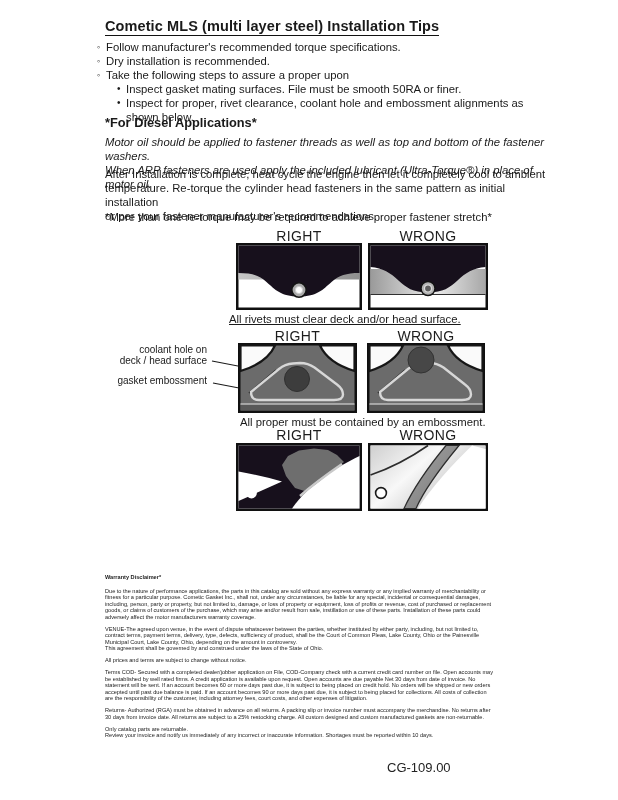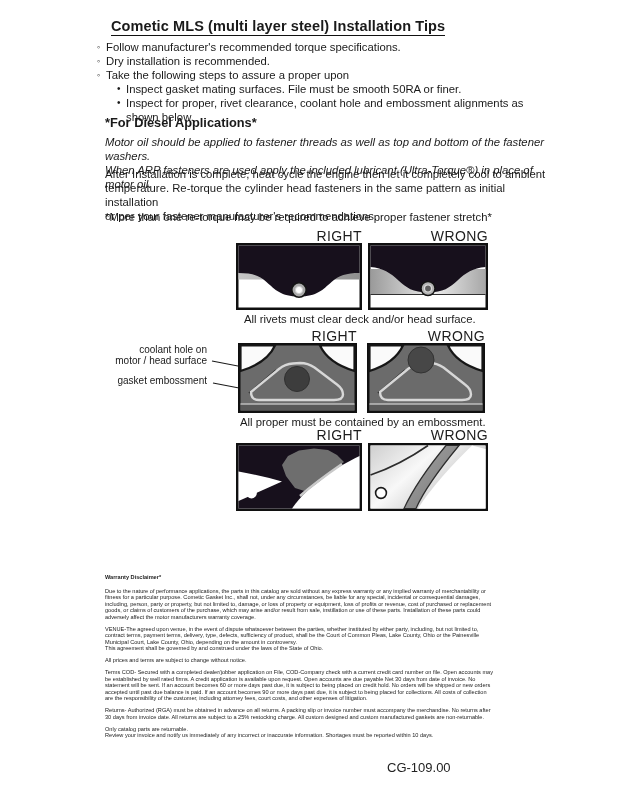--- a/index.html
+++ b/index.html
@@ -12,35 +12,35 @@
   .title{
     font-size:14.5px;font-weight:bold;letter-spacing:.1px;
     border-bottom:1.6px solid #111;padding-bottom:1px;display:inline-block;margin:0;
   }
   .body-text{font-size:11.3px;line-height:14px;}
   .brow{display:flex;align-items:flex-start;font-size:11.3px;line-height:14px;}
   .brow .mk{width:9px;flex:0 0 9px;font-size:9px;line-height:14px;text-align:left;}
   .brow.sub{margin-left:20px;}
   .brow.sub .mk{font-size:10px;}
   .sec-head{font-size:12.8px;font-weight:bold;margin:0;}
-  .rw-label{font-size:14px;letter-spacing:.4px;text-align:right;color:#1d1d1d;}
+  .rw-label{font-size:14px;letter-spacing:.4px;text-align:center;color:#1d1d1d;}
   .cap{font-size:11.3px;line-height:13.5px;}
   .side-label{font-size:10px;line-height:11px;text-align:right;}
   .fineprint{font-size:5.6px;line-height:6.5px;letter-spacing:0;color:#1c1c1c;width:415px;}
   .fineprint .fp-h{font-weight:bold;margin:0 0 7px 0;}
   .fineprint p{margin:0 0 5.5px 0;}
   .pagenum{font-size:13px;color:#222;}
   svg{display:block;}
 </style>
 </head>
 <body>
 
 <div class="page">
 
-  <h1 class="abs title" style="left:111px;top:18px;">Cometic MLS (multi layer steel) Installation Tips</h1>
+  <h1 class="abs title" style="left:105px;top:18px;">Cometic MLS (multi layer steel) Installation Tips</h1>
 
   <div class="abs" style="left:97px;top:40px;width:460px;">
     <div class="brow">
       <span class="mk">◦</span>
       <span>Follow manufacturer's recommended torque specifications.</span>
     </div>
     <div class="brow">
       <span class="mk">◦</span>
       <span>Dry installation is recommended.</span>
     </div>
@@ -92,27 +92,27 @@
       </linearGradient>
     </defs>
     <rect x="1.25" y="1.25" width="117.5" height="64.5" fill="#ffffff" stroke="#101010" stroke-width="2.5"></rect>
     <rect x="2.5" y="26" width="115" height="25.5" fill="url(#g2)"></rect>
     <line x1="2.5" y1="51.5" x2="117.5" y2="51.5" stroke="#2f2f2f" stroke-width="1"></line>
     <path d="M2.5,2.5 H117.5 V24 C105,25 97.5,30 89.5,37.5 C82,44.5 75,49.5 60,49.5 C45,49.5 38,44.5 30.5,37.5 C22.5,30 15,25 2.5,24 Z" fill="#17101c"></path>
     <circle cx="60" cy="45.5" r="7" fill="#b3b3b3" stroke="#121212" stroke-width="1.5"></circle>
     <circle cx="60" cy="45.5" r="3.5" fill="#5f5f5f" stroke="#dcdcdc" stroke-width="1.2"></circle>
   </svg>
 
-  <div class="abs cap" style="left:244px;top:313px;">All rivets must clear deck and/or head surface.</div>
+  <div class="abs cap" style="left:229px;top:313px;text-decoration:underline;">All rivets must clear deck and/or head surface.</div>
 
   <div class="abs rw-label" style="left:238px;top:328px;width:119px;">RIGHT</div>
   <div class="abs rw-label" style="left:367px;top:328px;width:118px;">WRONG</div>
 
   <div class="abs side-label pre" style="left:95px;top:344px;width:112px;">coolant hole on
-motor / head surface</div>
+deck / head surface</div>
   <div class="abs side-label" style="left:95px;top:375px;width:112px;">gasket embossment</div>
 
   <svg class="abs" style="left:207px;top:343px;" width="100" height="60" viewBox="0 0 100 60">
     <line x1="5" y1="18" x2="83" y2="33" stroke="#1a1a1a" stroke-width="1.1"></line>
     <line x1="6" y1="40" x2="53" y2="49" stroke="#1a1a1a" stroke-width="1.1"></line>
   </svg>
 
   <svg class="abs" style="left:238px;top:343px;" width="119" height="70" viewBox="0 0 119 70">
     <rect x="1.25" y="1.25" width="116.5" height="67.5" fill="#6b6b6b" stroke="#101010" stroke-width="2.5"></rect>
     <rect x="2.5" y="61" width="114" height="6.5" fill="#595959"></rect>

